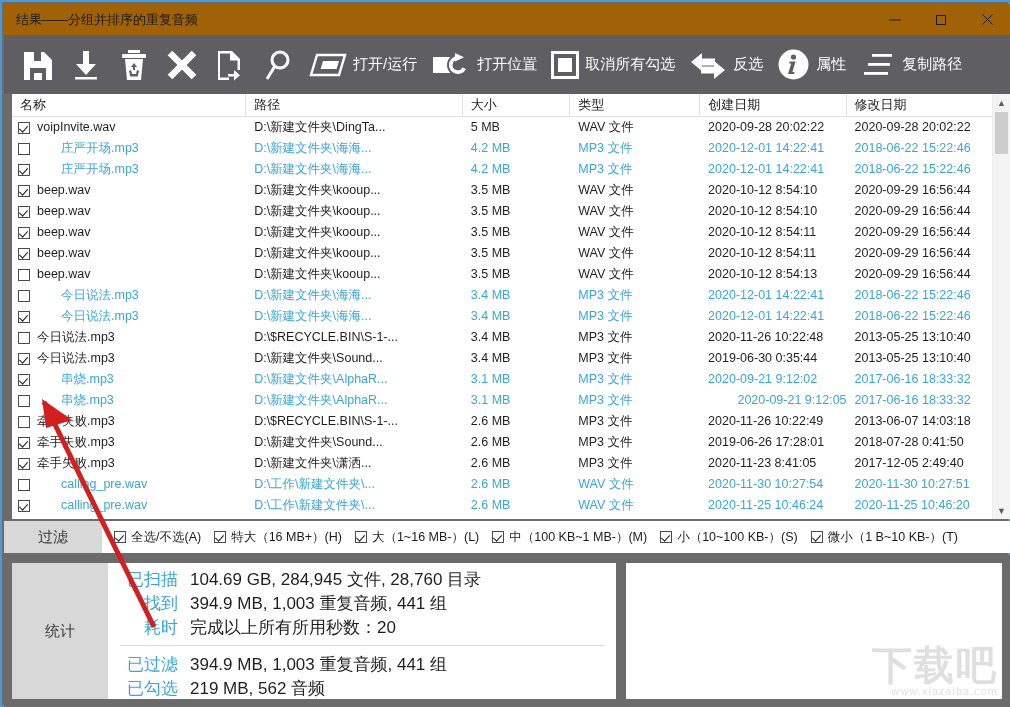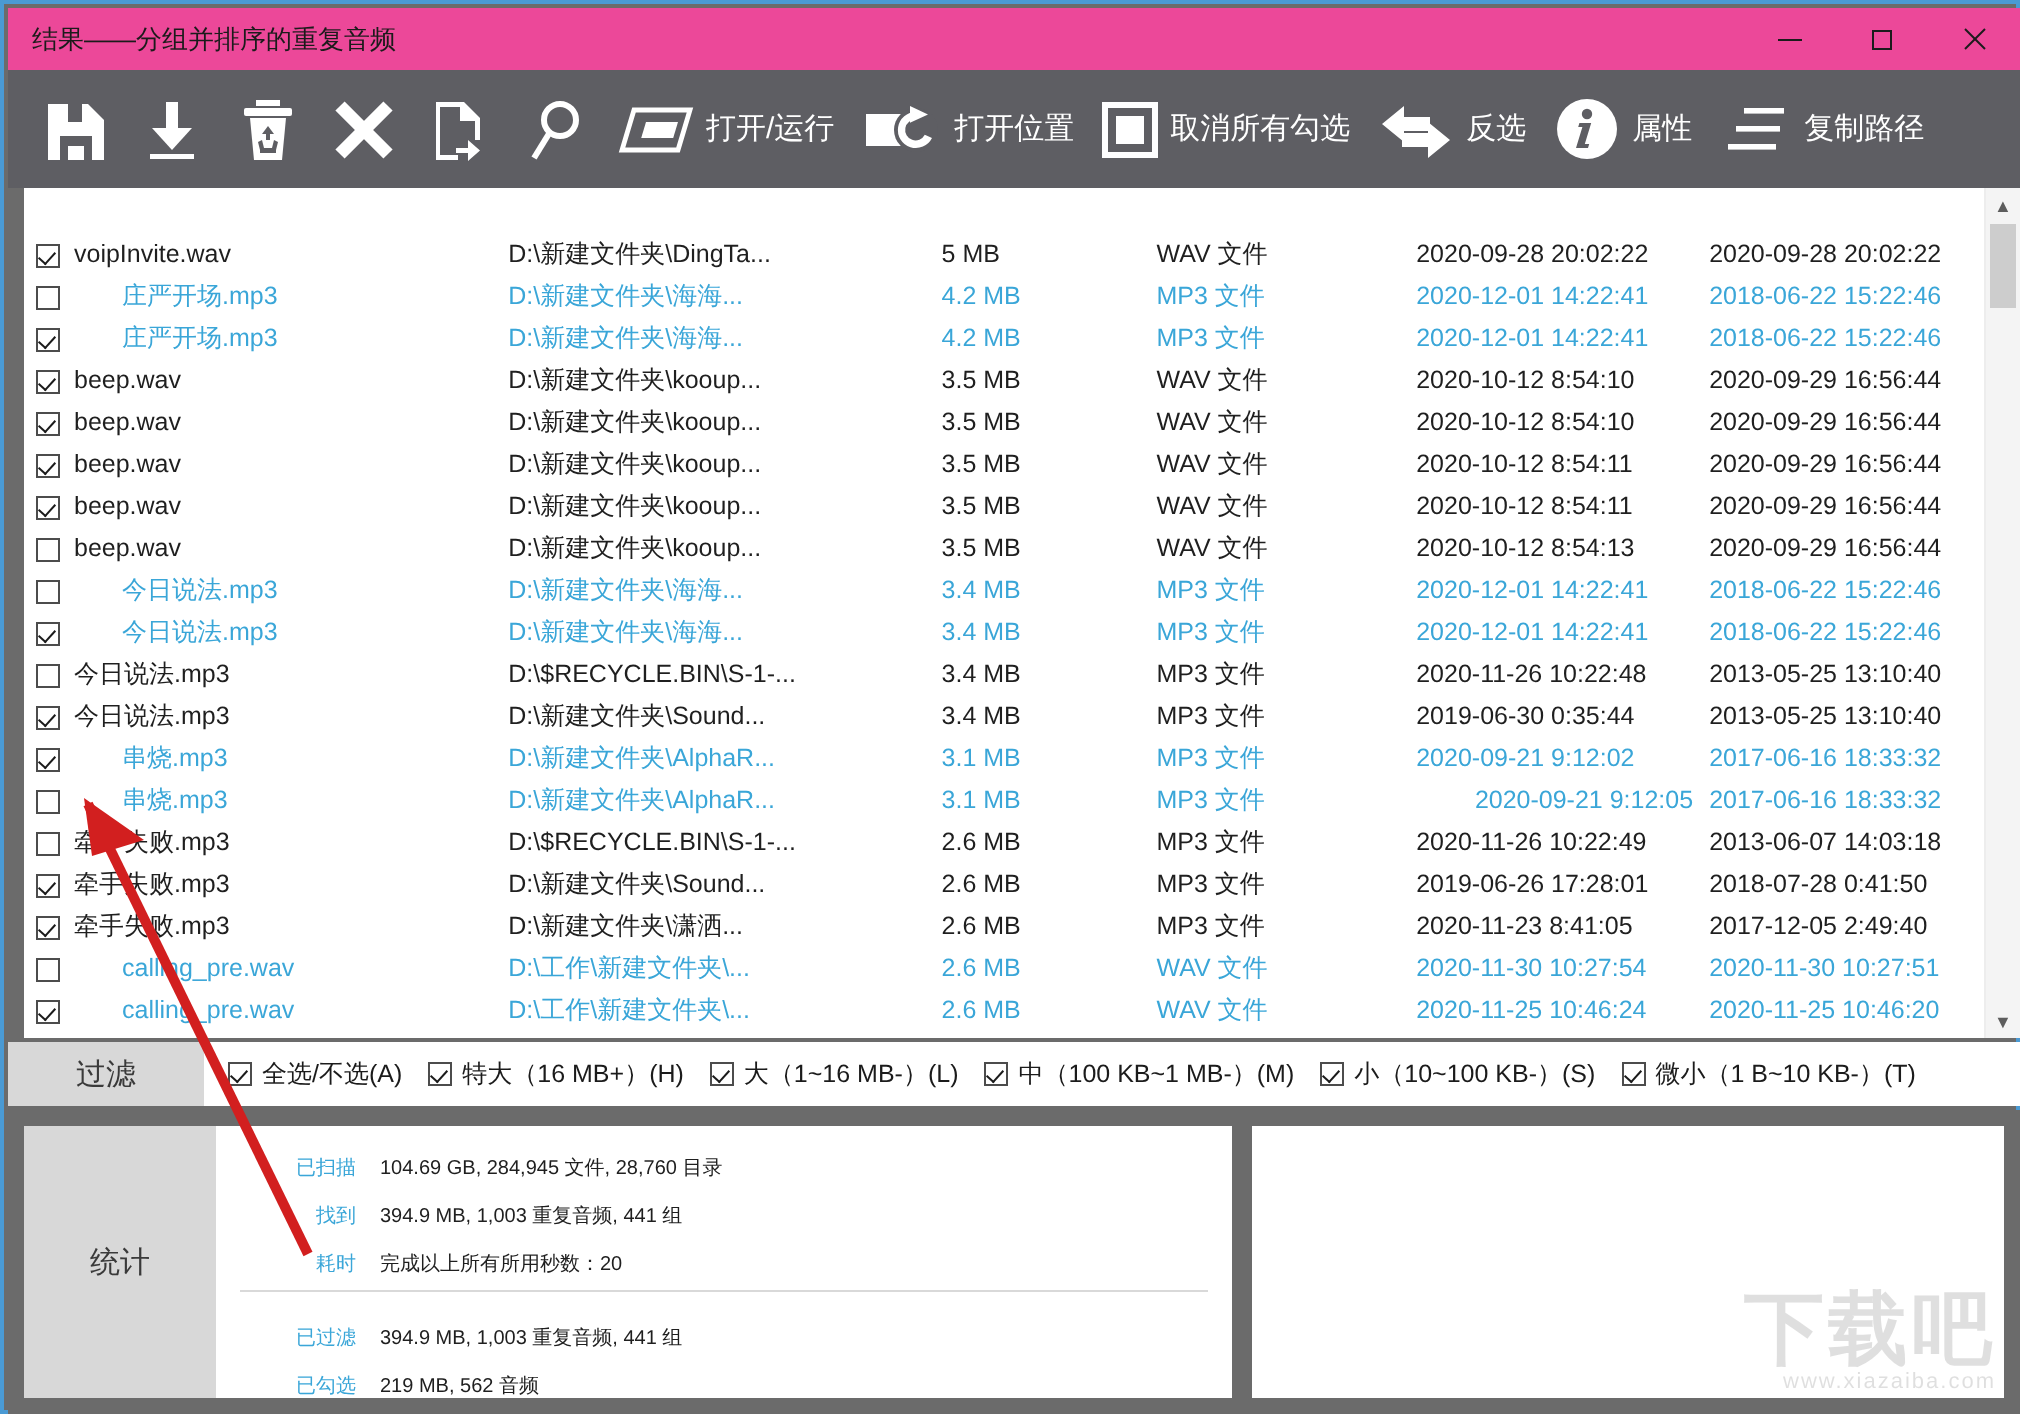--- a/index.html
+++ b/index.html
@@ -8,21 +8,21 @@
     font-family:"Liberation Sans","DejaVu Sans",sans-serif;
     background:#6b6b6b;
     overflow:hidden;
     -webkit-font-smoothing:antialiased;
   }
   #app{position:relative;width:1010px;height:707px;background:#6b6b6b;box-sizing:border-box;border:2px solid #4a9ad4;}
 
   
   .titlebar{
     position:absolute;left:2px;top:2px;width:1006px;height:31px;
-    background:#ec4899;display:flex;align-items:center;gap:16px;
+    background:#a16207;display:flex;align-items:center;gap:16px;
   }
   .title-text{font-size:13px;color:#1b1b1b;padding-left:12px;flex:1;white-space:nowrap;}
   .wbtns{display:flex;height:31px;}
   .wbtn{width:46px;height:31px;display:flex;align-items:center;justify-content:center;}
   .wbtn svg{display:block;}
 
   
   .toolbar{
     position:absolute;left:2px;top:33px;width:1006px;height:59px;
     background:#5e5e63;display:flex;align-items:center;padding-left:10px;box-sizing:border-box;
@@ -88,21 +88,21 @@
   }
 
   
   .bottom{position:absolute;left:2px;top:553px;width:1006px;height:152px;display:flex;background:#6b6b6b;}
   .stats-block{display:flex;margin:8px 0 8px 8px;}
   .stats-label{
     width:96px;background:#d8d8d8;display:flex;align-items:center;justify-content:center;
     font-size:15px;color:#3a3a3a;
   }
   .stats-body{width:508px;background:#ffffff;box-sizing:border-box;padding:4px 0 0 0;position:relative;}
-  .srow{display:flex;align-items:flex-end;height:24px;font-size:10px;}
+  .srow{display:flex;align-items:center;height:24px;font-size:17px;}
   .skey{width:82px;text-align:right;color:#3aa6d8;padding-right:12px;box-sizing:border-box;white-space:nowrap;}
   .sval{color:#1f1f1f;white-space:nowrap;}
   .sdiv{height:1px;background:#d9d9d9;margin:6px 12px 6px 12px;}
 
   .tip-block{display:flex;margin:8px 8px 8px 10px;flex:1;}
   .tip-label{
     width:48px;background:#d8d8d8;display:flex;align-items:center;justify-content:center;
     font-size:15px;color:#3a3a3a;
   }
   .tip-body{
@@ -270,20 +270,28 @@
           <rect x="4" y="22" width="24" height="2.8" fill="#fff"></rect>
         </svg>
       </span>
       <span class="tb-label">复制路径</span>
     </div>
   </div>
 
   <div class="table-wrap">
     <div class="list-left-strip"></div>
 
+    <div class="thead" id="thead">
+        <div class="th" style="width: 240px;">名称</div>
+        <div class="th" style="width: 222px;">路径</div>
+        <div class="th" style="width: 110px;">大小</div>
+        <div class="th" style="width: 133px;">类型</div>
+        <div class="th" style="width: 150px;">创建日期</div>
+        <div class="th" style="width: 150px; border-right: none;">修改日期</div>
+      </div>
 
     <div class="rows" id="tbody">
         <div class="row">
           <div class="cell c-name" style="width: 240px;">
             <span class="cbx on"></span>
             <span class="nm">voipInvite.wav</span>
           </div>
           <div class="cell" style="width: 222px;">D:\新建文件夹\DingTa...</div>
           <div class="cell" style="width: 110px;">5 MB</div>
           <div class="cell" style="width: 133px;">WAV 文件</div>

